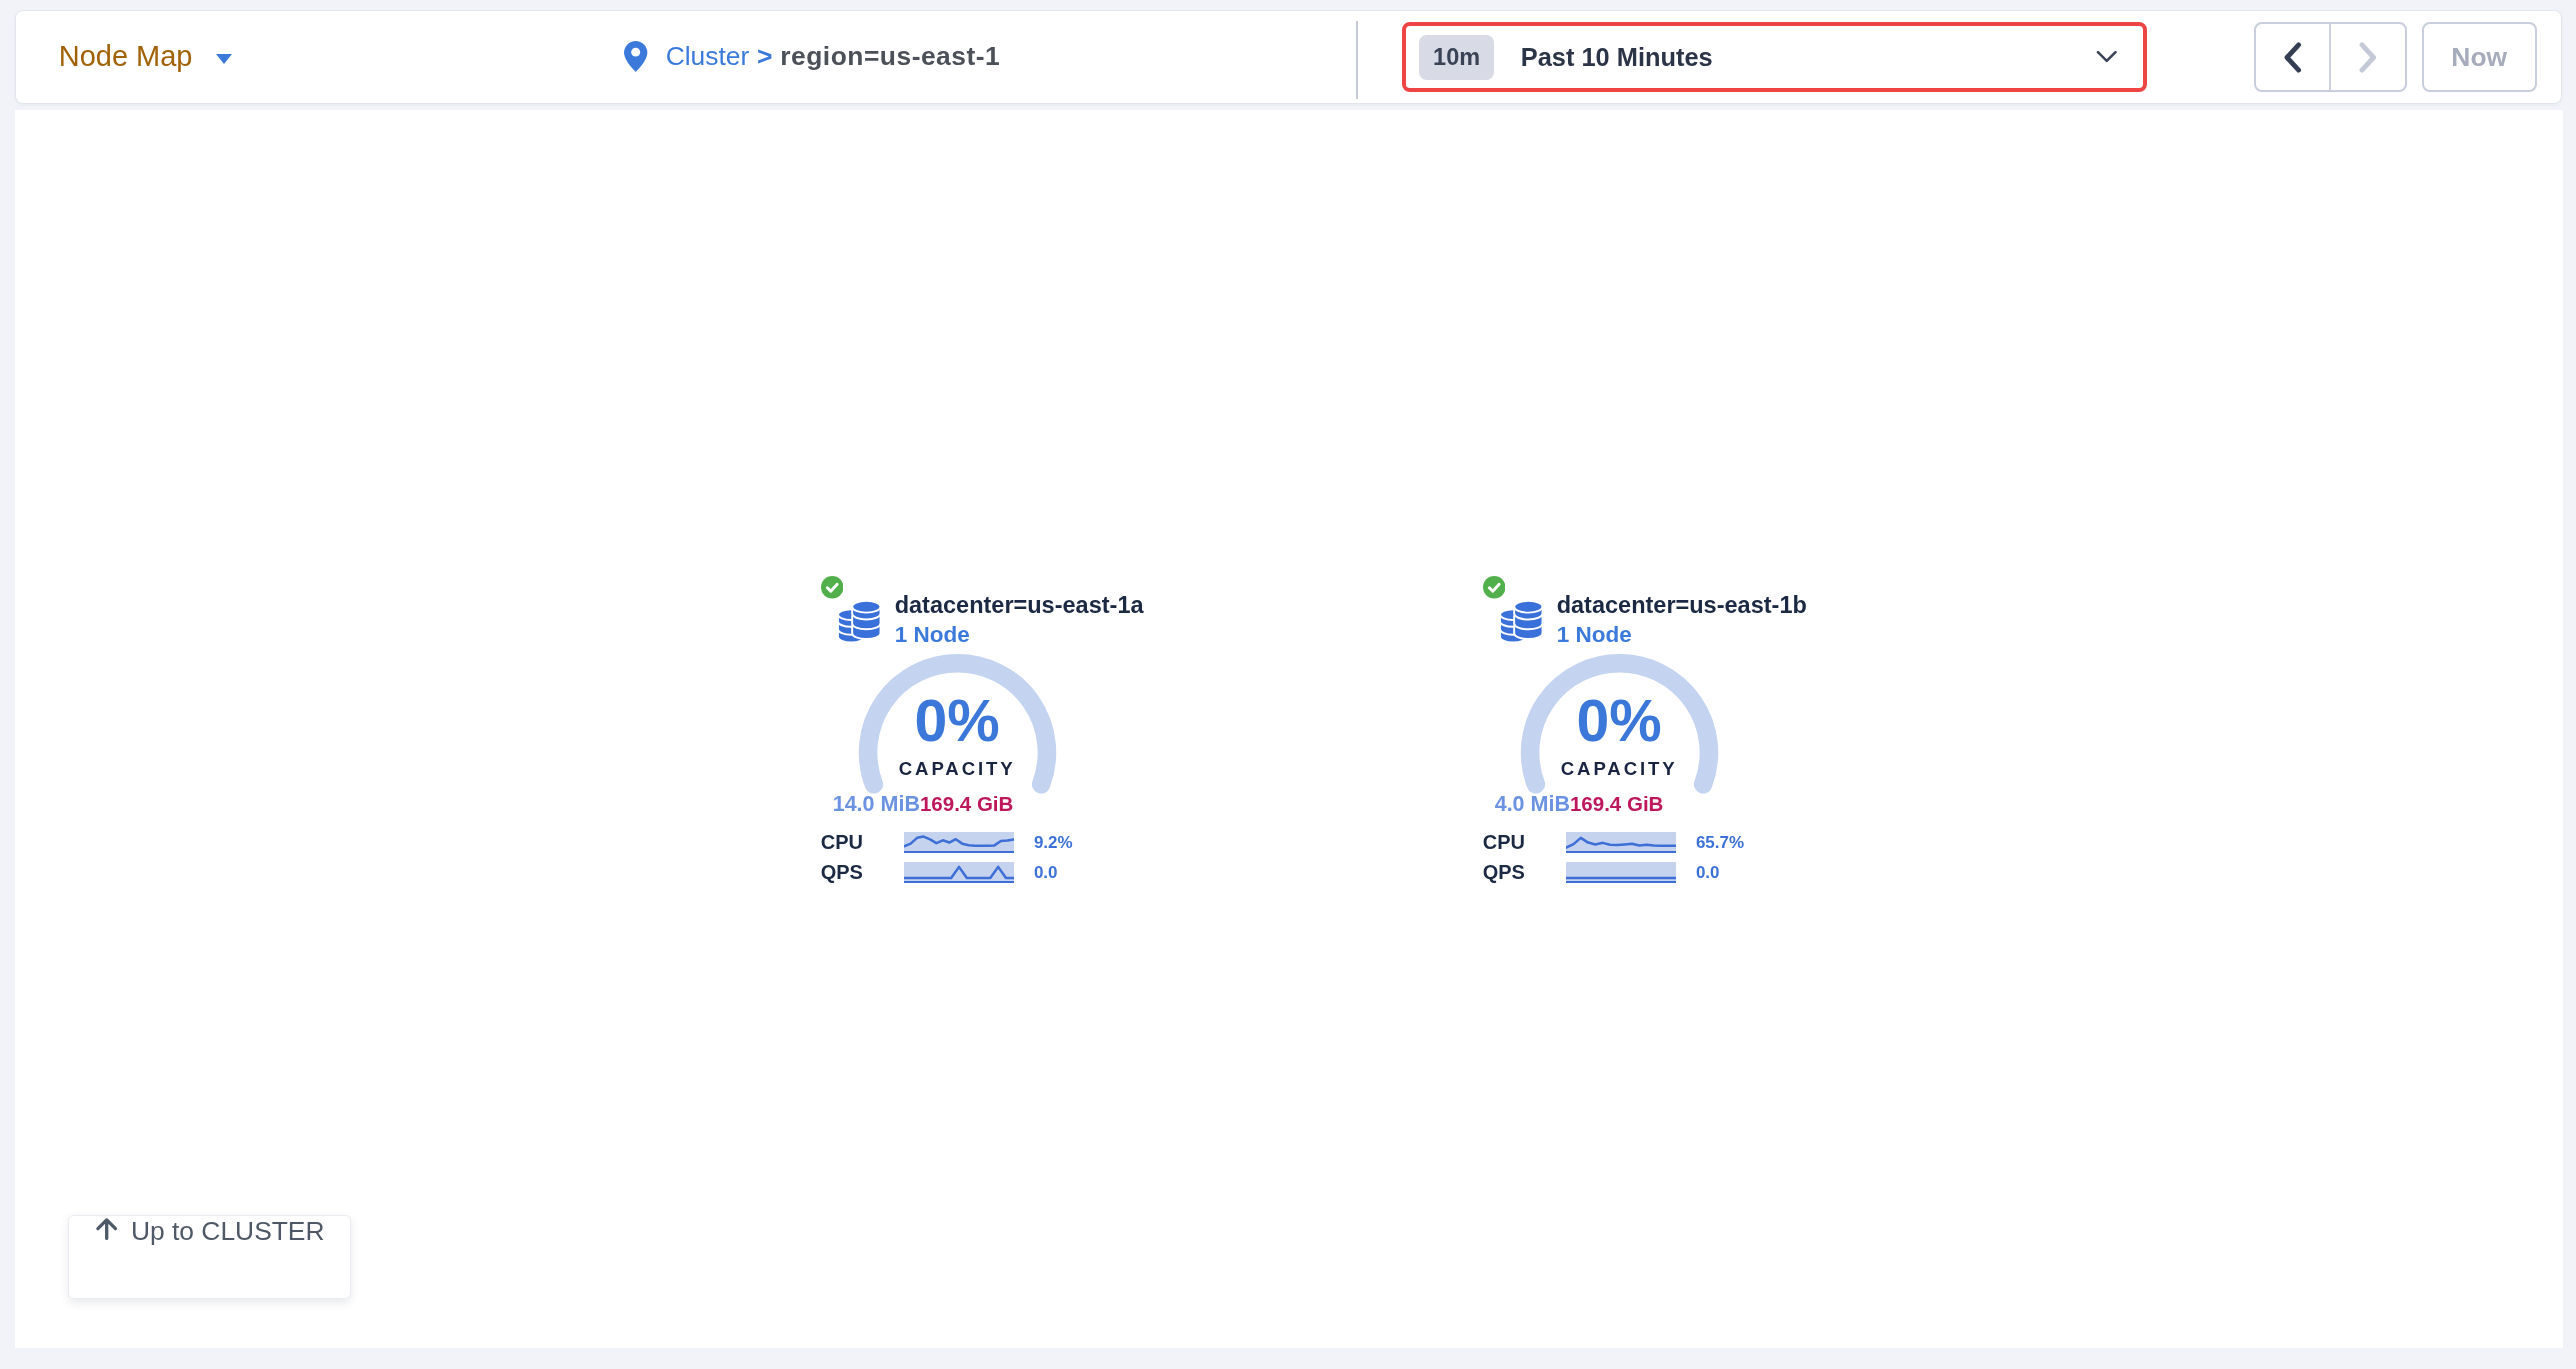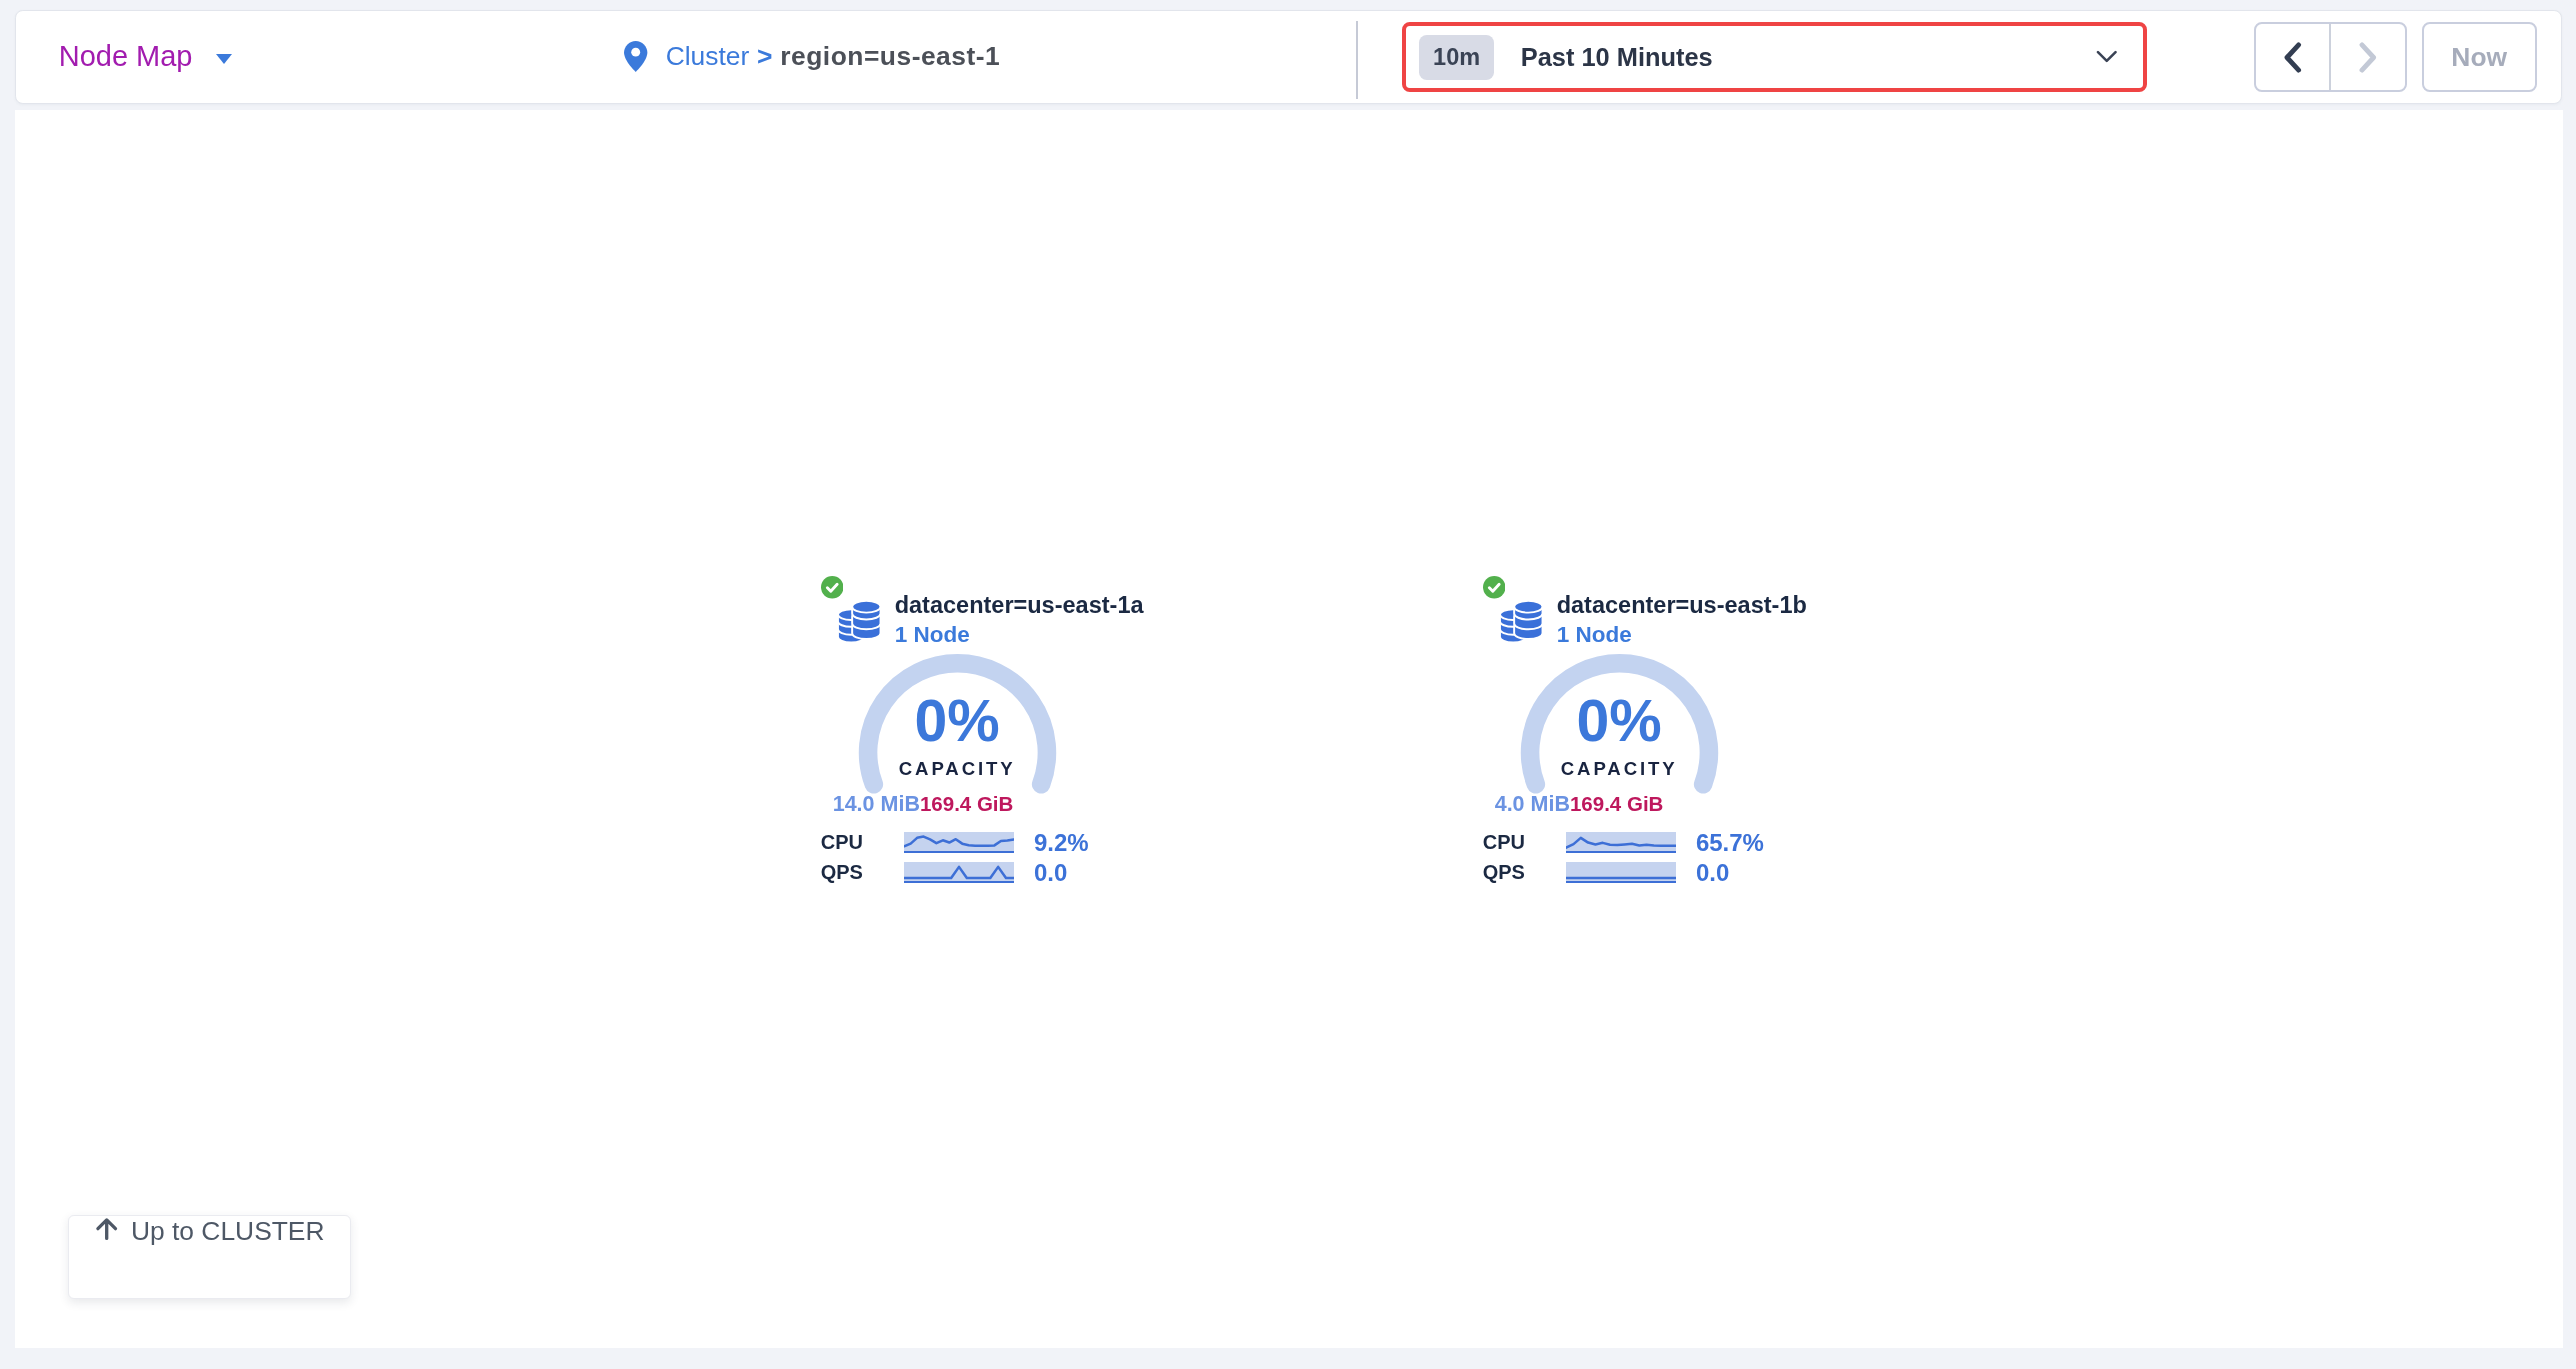--- a/index.html
+++ b/index.html
@@ -9,21 +9,21 @@
     font-family:"Liberation Sans", sans-serif;
     -webkit-font-smoothing:antialiased;
   }
   
   .header{
     position:absolute;left:14.7px;top:9.8px;width:2547px;height:94px;
     background:#ffffff;border:1px solid #e2e5ec;border-radius:7.8px;
     box-sizing:border-box;box-shadow:0 1px 2.9px rgba(60,70,90,.05);
   }
   .view-dd{position:absolute;left:43px;top:0;height:100%;display:flex;align-items:center;gap:23.5px;cursor:pointer;}
-  .view-label{font-size:29px;font-weight:500;color:#a21caf;}
+  .view-label{font-size:29px;font-weight:500;color:#a16207;}
   .caret-down{width:0;height:0;border-left:8.8px solid transparent;border-right:8.8px solid transparent;border-top:10.8px solid #3b7adb;margin-top:3.9px;}
   .breadcrumb{position:absolute;left:607px;top:0;height:100%;display:flex;align-items:center;font-size:26.4px;}
   .pin-icon{margin-right:17.6px;display:flex;}
   .crumb-root{color:#3b7adb;font-weight:400;cursor:pointer;}
   .crumb-sep{color:#3b7adb;font-weight:700;margin:0 7.8px;}
   .crumb-cur{color:#4c5058;font-weight:700;letter-spacing:0.5px;}
   .hdr-divider{position:absolute;left:1340px;top:9.8px;bottom:3.9px;width:2px;background:#c6cad6;}
   .time-dd{
     position:absolute;left:1386px;top:11.7px;width:745px;height:70px;
     border:4px solid #ef4444;border-radius:7.8px;background:#fff;
@@ -63,21 +63,21 @@
   .cap-row{position:absolute;left:12px;top:216px;width:255px;display:flex;justify-content:flex-start;align-items:baseline;}
   .cap-used{font-size:21.5px;font-weight:700;color:#6b93e2;}
   .cap-total{font-size:20.5px;font-weight:700;color:#be185d;}
   .metric-row{position:absolute;left:0;height:21.5px;display:flex;align-items:center;}
   .metric-row.m0{top:256px;}
   .metric-row.m1{top:286px;}
   .metric-label{width:68px;font-size:20px;font-weight:700;color:#1b2942;}
   .spark-box{margin-left:15.6px;width:110px;height:18.6px;background:#c5d3ef;border-bottom:2.9px solid #3d6fd6;}
   .spark{display:block;width:110px;height:18.6px;}
   .spark polyline{fill:none;stroke:#3d6fd6;stroke-width:2.6;stroke-linejoin:round;stroke-linecap:round;}
-  .metric-value{margin-left:19.6px;font-size:24px;font-weight:700;color:#3c72d8;white-space:nowrap;}
+  .metric-value{margin-left:19.6px;font-size:17px;font-weight:700;color:#3c72d8;white-space:nowrap;}
   
   .up-btn{
     position:absolute;left:53px;top:1105px;width:283px;height:84px;
     background:#fff;border:1px solid #eaebf0;border-radius:5.9px;
     box-sizing:border-box;box-shadow:0 3.9px 9.8px rgba(40,50,70,.10);
     display:flex;align-items:flex-start;justify-content:center;gap:11.7px;
     font-size:26.4px;font-weight:500;color:#4e5866;cursor:pointer;
   }
 </style>
 </head>

